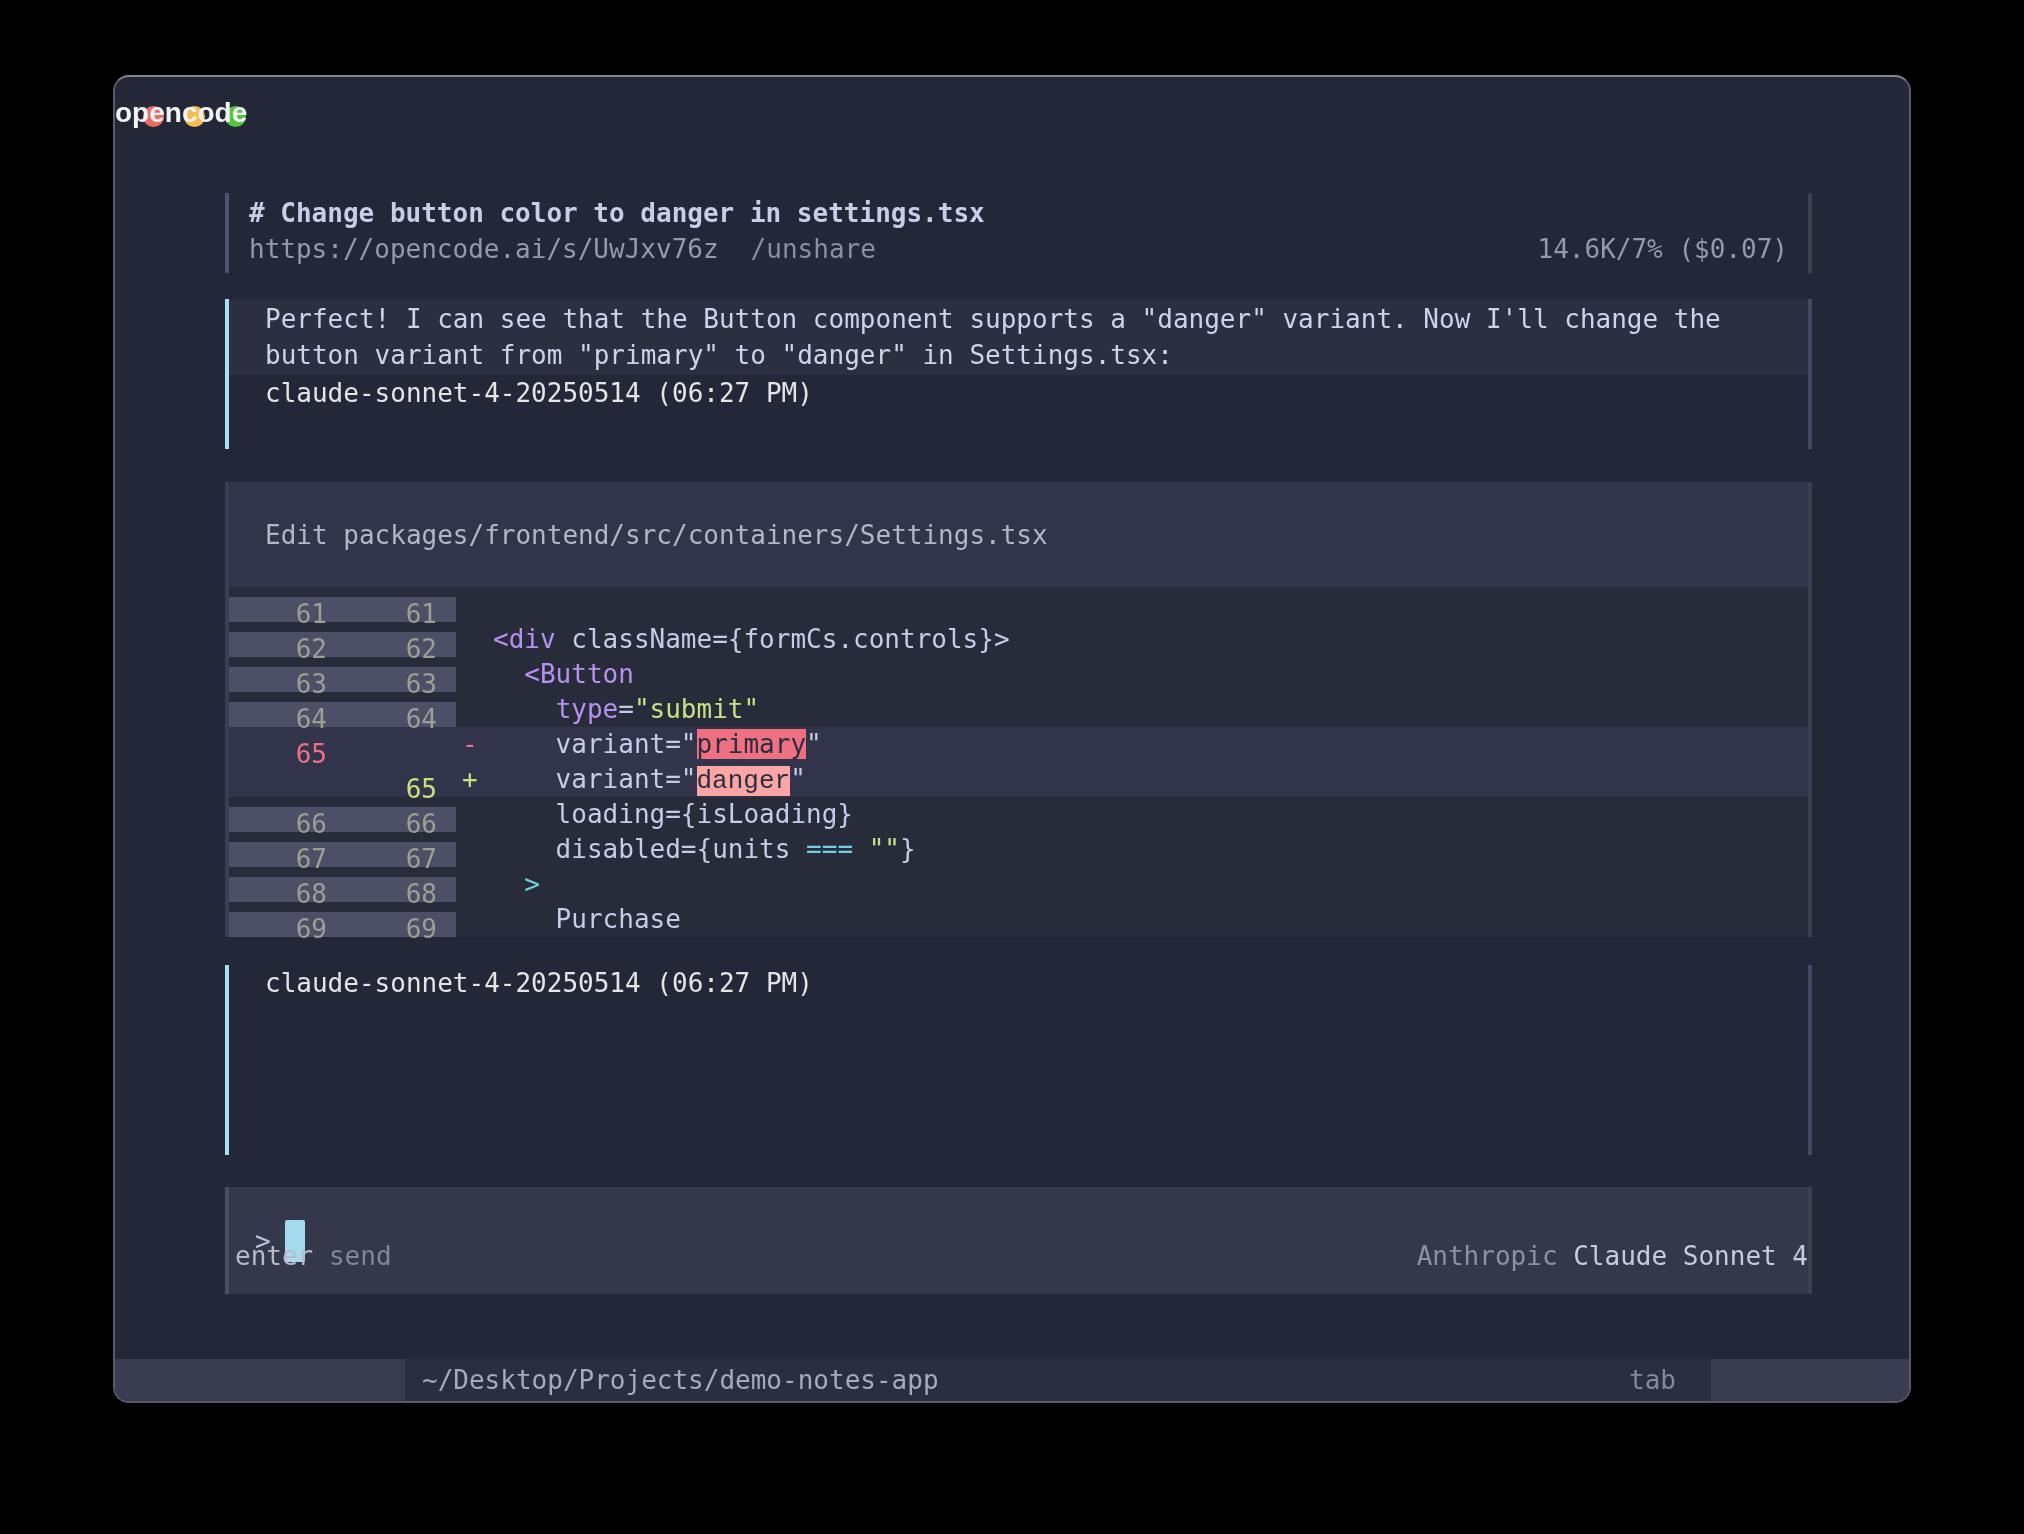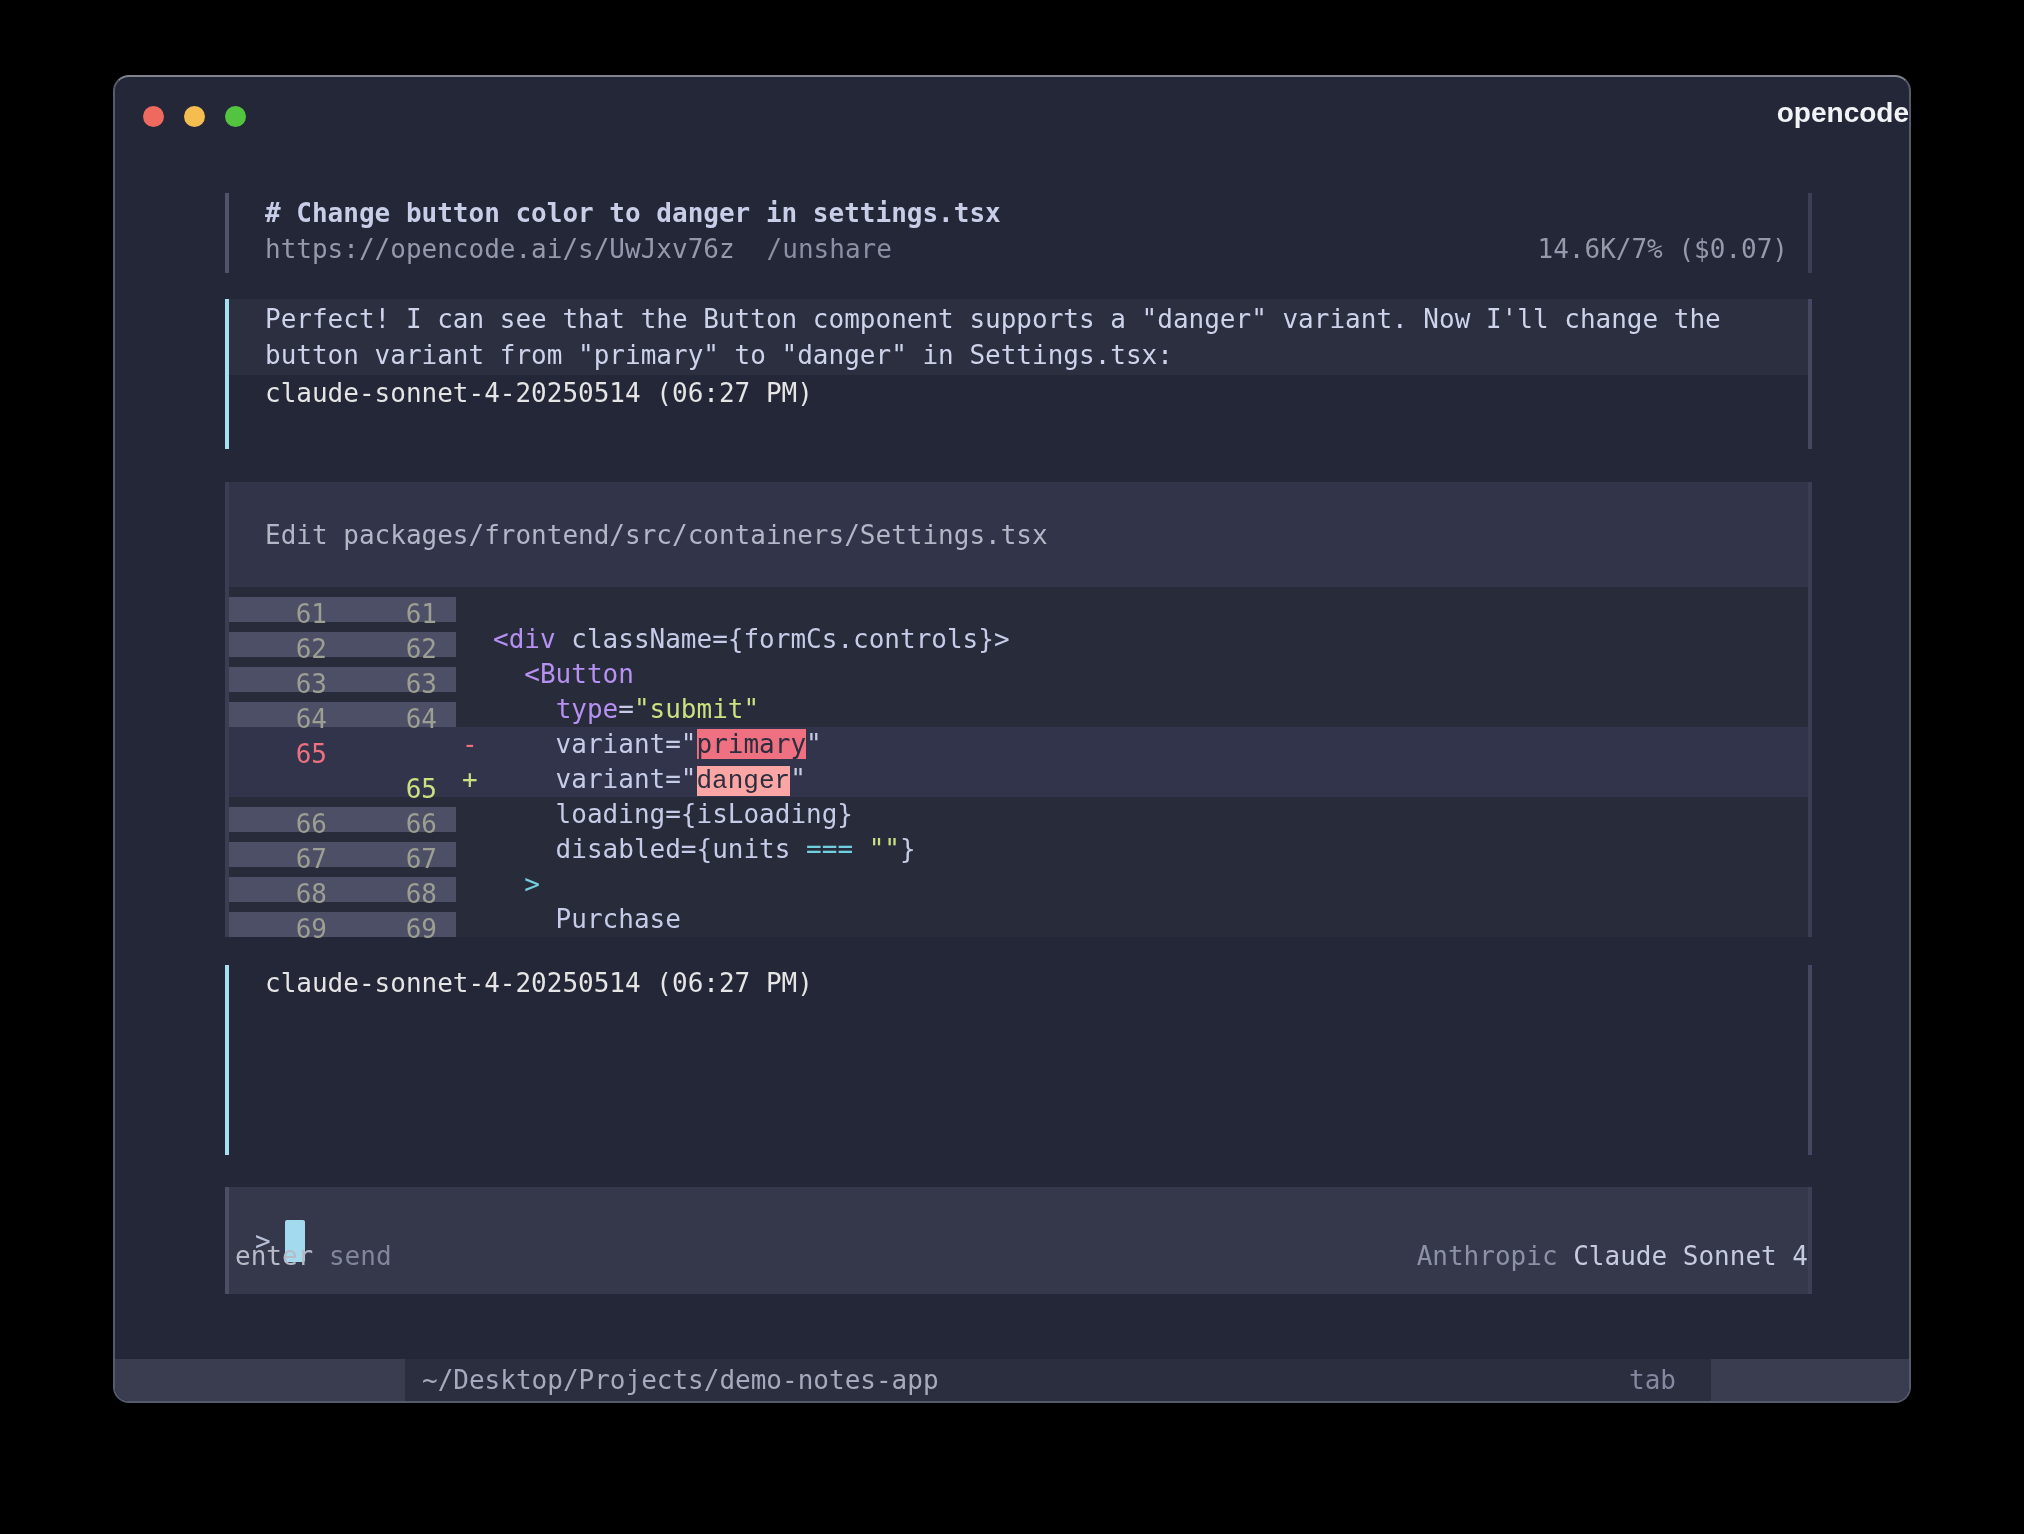--- a/index.html
+++ b/index.html
@@ -14,29 +14,29 @@
 
   
   .titlebar { position:absolute; top:0; left:0; width:100%; height:68px; }
   .lights { position:absolute; left:28px; top:29px; display:flex; gap:20px; }
   .light { width:21px; height:21px; border-radius:50%; display:inline-block; }
   .light.red    { background:#ee6a5e; }
   .light.yellow { background:#f5bd4f; }
   .light.green  { background:#53c43f; }
   .title {
     position:absolute; left:0; top:0; width:100%; height:68px; line-height:72px;
-    text-align:right; font-family:"Liberation Sans","DejaVu Sans",sans-serif;
+    text-align:left; font-family:"Liberation Sans","DejaVu Sans",sans-serif;
     font-weight:bold; font-size:28px; color:#f2f3f7;
   }
 
   
   .block { position:absolute; left:110px; width:1587px; }
 
   
-  .header-block { top:116px; height:80px; border-left:4px solid #51546a; border-right:4px solid #3d4054; padding:2px 20px 0 36px; }
+  .header-block { top:116px; height:80px; border-left:4px solid #51546a; border-right:4px solid #3d4054; padding:2px 20px 0 20px; }
   .h-row { height:36px; line-height:36px; display:flex; white-space:pre; }
   .h-title { font-weight:bold; color:#c9cee8; }
   .h-url { color:#9599ac; }
   .h-unshare { color:#8b8fa3; margin-left:32px; }
   .h-stats { margin-left:auto; color:#9599ac; }
 
   
   .msg { border-left:4px solid #a6dff2; border-right:4px solid #454860; }
   .msg1 { top:222px; height:150px; }
   .msg2 { top:888px; height:190px; }

